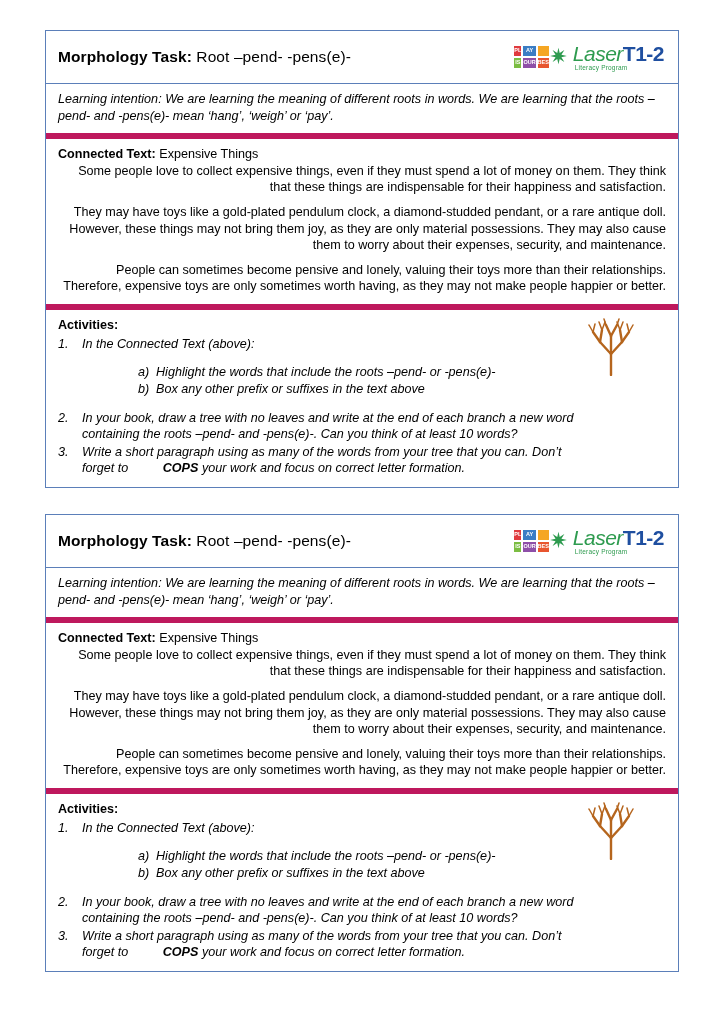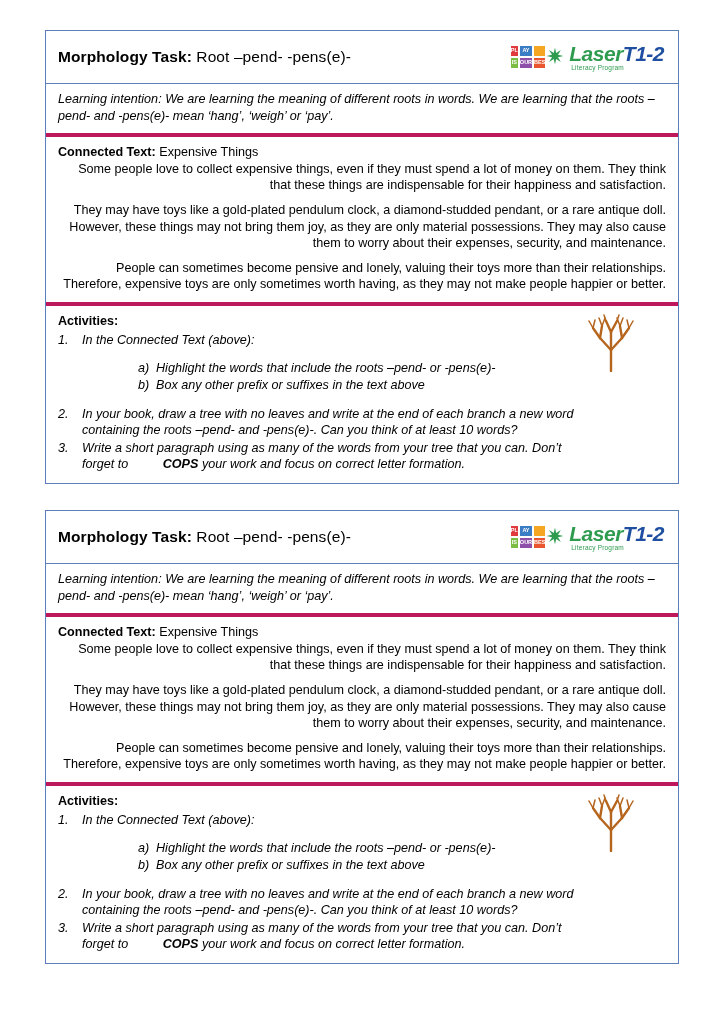--- a/index.html
+++ b/index.html
@@ -89,47 +89,46 @@
     display: flex;
     flex-direction: column;
     line-height: 1;
   }
   .laser-row {
     display: flex;
     align-items: baseline;
   }
   .laser-word {
     font-size: 21px;
-    font-weight: bold;
+    font-weight: normal;
     font-style: italic;
     color: #2e9b4f;
     letter-spacing: -0.5px;
   }
   .laser-t12 {
     font-size: 21px;
     font-weight: bold;
     color: #1f4fa0;
     letter-spacing: -0.5px;
-    font-style: italic;
   }
   .laser-sub {
     font-size: 6.5px;
     color: #2e9b4f;
     letter-spacing: 0.2px;
     margin-top: 1px;
     padding-left: 2px;
   }
   
   .section {
     padding: 7px 12px 9px 12px;
     font-size: 12.6px;
     line-height: 1.32;
   }
   .sect-border {
-    border-bottom: 4px solid #be185d;
+    border-bottom: 6px solid #be185d;
   }
   .intent {
     font-style: italic;
   }
   .intent .lbl {
     font-style: italic;
   }
   .ct-label {
     font-weight: bold;
   }

